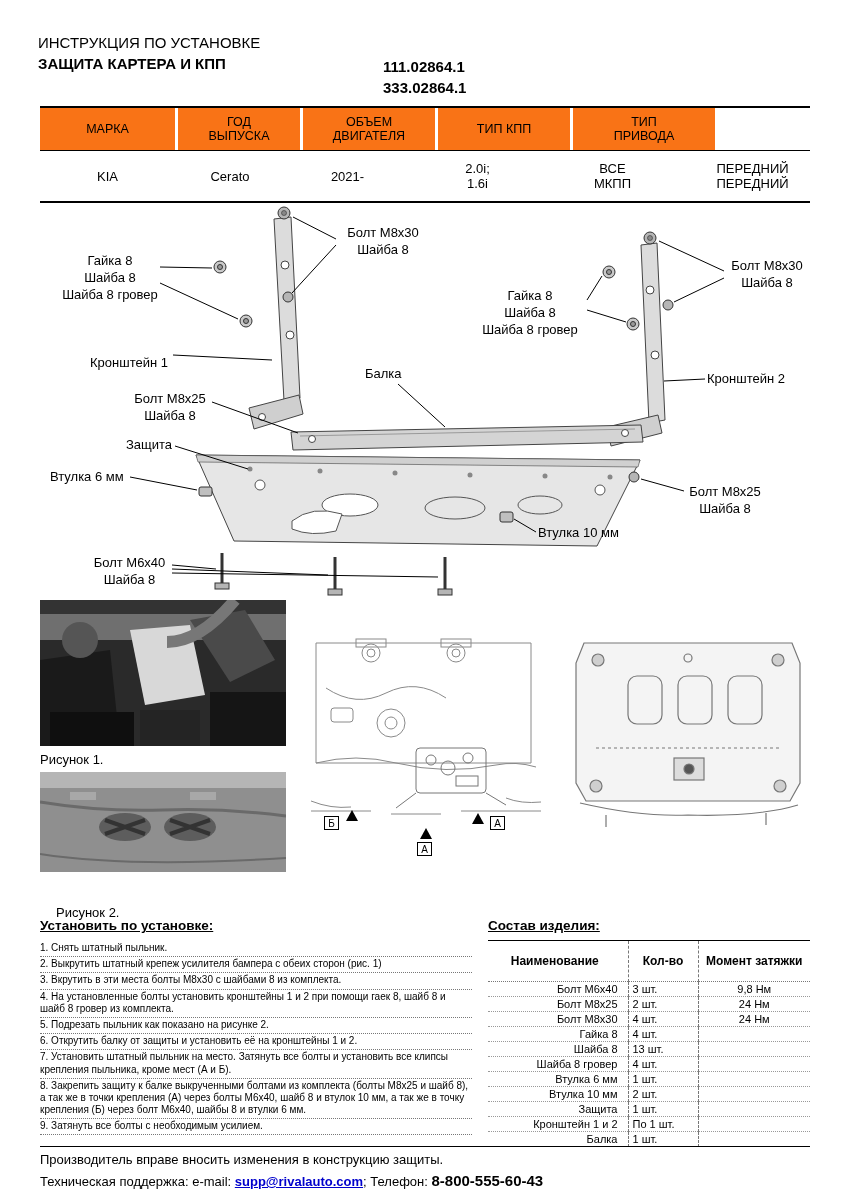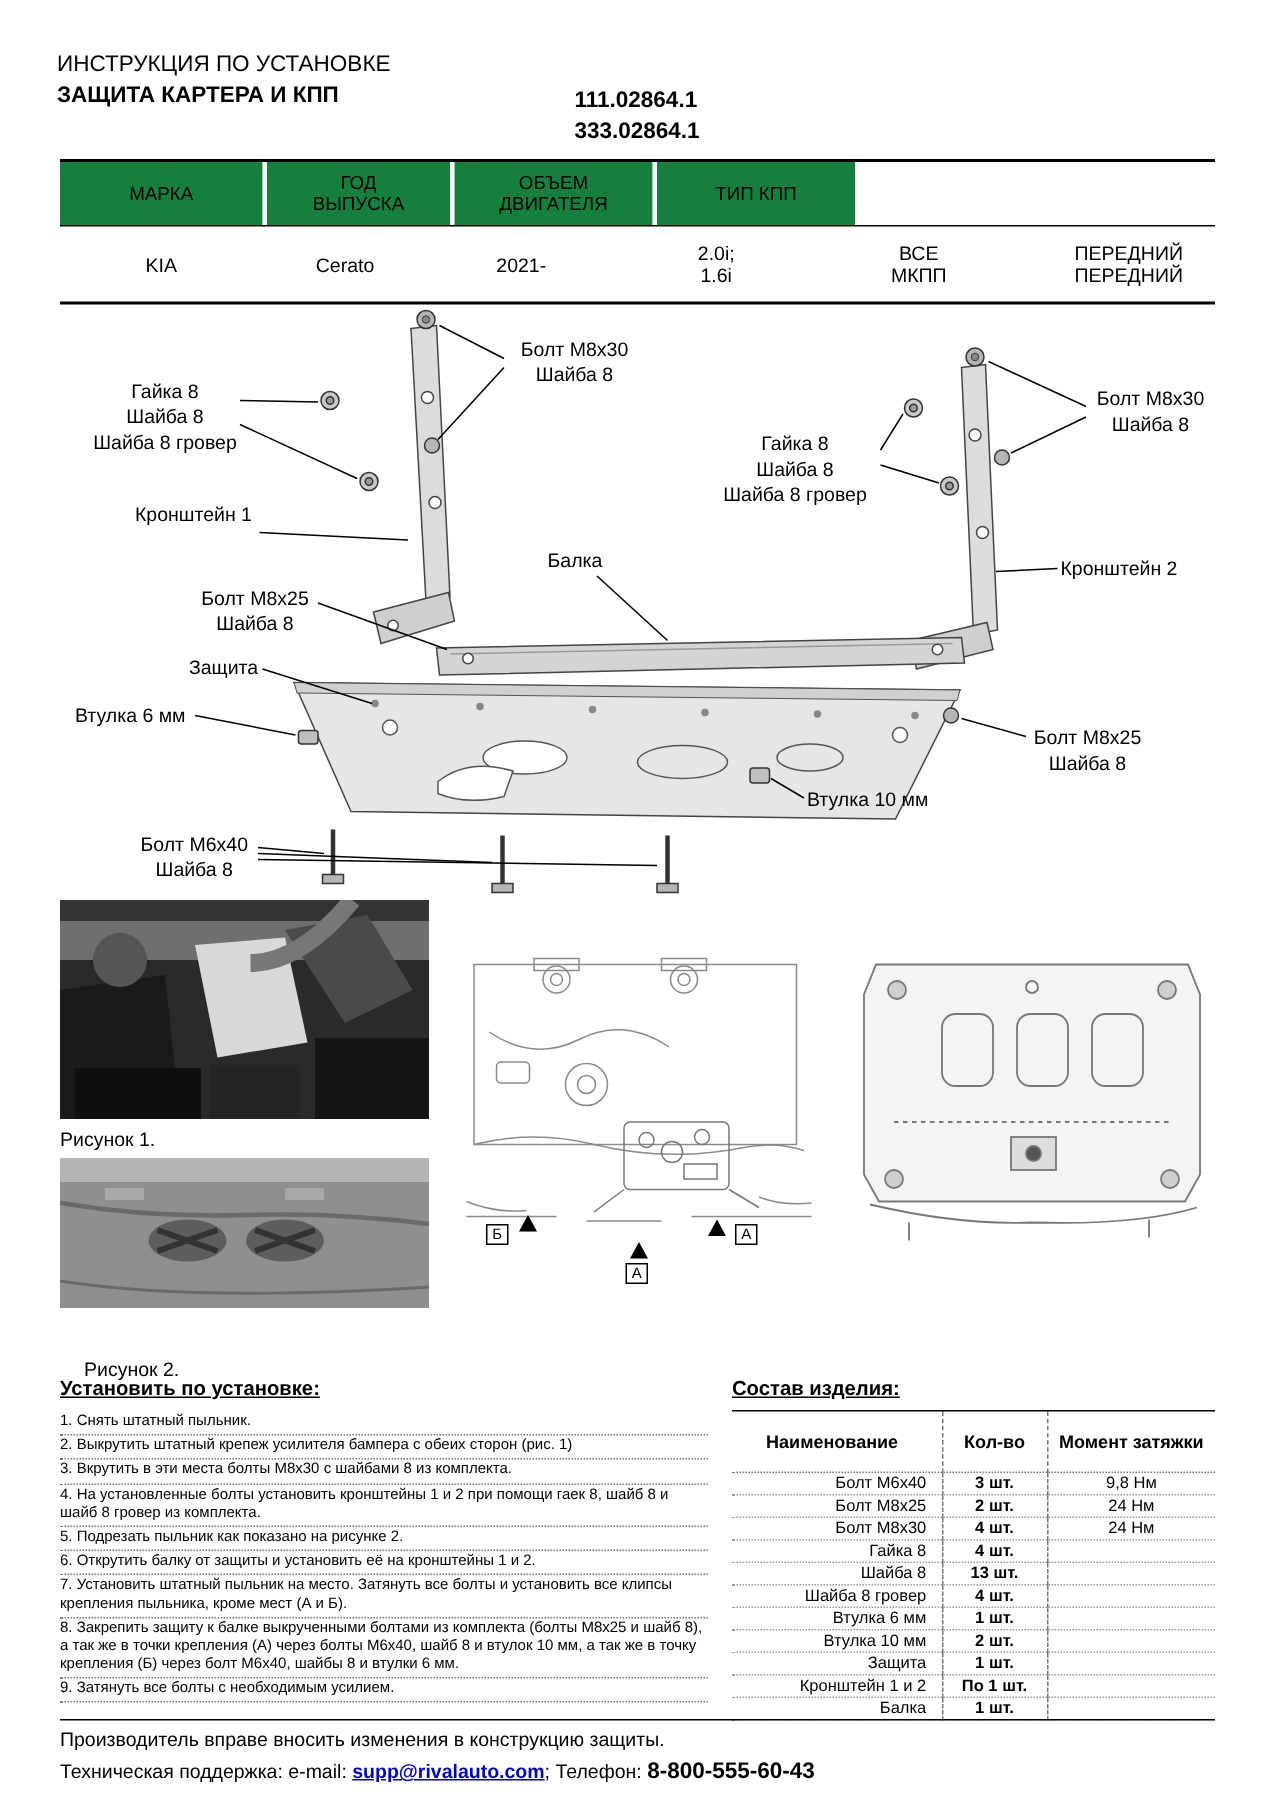--- a/index.html
+++ b/index.html
@@ -12,21 +12,21 @@
   .doc-title-2 { font-weight:bold; }
   .part-numbers { position:absolute; left:383px; top:32px; font-size:15px; font-weight:bold; line-height:1.4;margin-top:24px; }
 
   
   .spec { position:absolute; left:40px; top:106px; width:770px;
           border-top:2px solid #000; border-bottom:2px solid #000; }
   .spec-row { display:flex; }
   .spec-head { border-bottom:1px solid #000; }
   .spec-cell { flex:none; display:flex; align-items:center; justify-content:center;
                text-align:center; white-space:pre-line; }
-  .spec-head .spec-cell { background:#15803d; height:42px; font-size:12.5px; border-left:3px solid #fff; }
+  .spec-head .spec-cell { background:#f97316; height:42px; font-size:12.5px; border-left:3px solid #fff; }
   .spec-head .spec-cell:first-child { border-left:none; }
   .spec-body .spec-cell { height:50px; font-size:13px; }
   .w1{width:135px}.w2{width:110px}.w3{width:125px}.w4{width:135px}.w5{width:135px}.w6{width:145px}
 
   
   .diagram { position:absolute; left:0; top:205px; width:848px; height:395px; }
   .diagram svg { position:absolute; left:0; top:0; }
   .dlabel { position:absolute; font-size:13px; line-height:1.3; white-space:pre-line; }
 
   
@@ -43,21 +43,21 @@
   .instructions-heading { font-size:13.5px; font-weight:bold; text-decoration:underline; margin-bottom:8px; }
   .step { font-size:10px; line-height:1.22; padding:1px 0 2px; border-bottom:1px dotted #777; }
 
   
   .parts { position:absolute; left:488px; top:918px; width:322px; }
   .parts-heading { font-size:13.5px; font-weight:bold; text-decoration:underline; margin-bottom:7px; }
   .parts-table { width:100%; border-collapse:collapse; border-top:1px solid #000; }
   .parts-table th { font-size:12px; font-weight:bold; padding:13px 4px; border-bottom:1px dotted #777; text-align:center; }
   .parts-table td { font-size:11px; padding:1px 4px; border-bottom:1px dotted #999; height:14px; }
   .col-name { width:140px; text-align:right; padding-right:10px !important; }
-  .col-qty  { width:70px;  text-align:center; border-left:1px dashed #777;font-weight:bold; }
+  .col-qty  { width:70px;  text-align:left; border-left:1px dashed #777; }
   .col-torque { width:112px; text-align:center; border-left:1px dashed #777; }
 
   
   .footer-rule { position:absolute; left:40px; top:1146px; width:770px; border-top:1px solid #000; }
   .footer-1 { position:absolute; left:40px; top:1152px; font-size:13px; }
   .footer-2 { position:absolute; left:40px; top:1172px; font-size:13px; }
   .email-link { color:#0000cc; text-decoration:underline; font-weight:bold; cursor:pointer; }
   .phone { font-weight:bold; font-size:15px; }
 </style>
 </head>
@@ -75,20 +75,22 @@
   </div>
 
   <div class="spec">
     <div class="spec-row spec-head">
       <div class="spec-cell w1">МАРКА</div>
       <div class="spec-cell w3">ГОД
 ВЫПУСКА</div>
       <div class="spec-cell w4">ОБЪЕМ
 ДВИГАТЕЛЯ</div>
       <div class="spec-cell w5">ТИП КПП</div>
+      <div class="spec-cell w6">ТИП
+ПРИВОДА</div>
     </div>
     <div class="spec-row spec-body">
       <div class="spec-cell w1">KIA</div>
       <div class="spec-cell w2">Cerato</div>
       <div class="spec-cell w3">2021-</div>
       <div class="spec-cell w4">2.0i;
 1.6i</div>
       <div class="spec-cell w5">ВСЕ
 МКПП</div>
       <div class="spec-cell w6">ПЕРЕДНИЙ
@@ -195,21 +197,21 @@
     <div class="dlabel" style="left:30px; top:48px; width:160px; text-align:center;">Гайка 8
 Шайба 8
 Шайба 8 гровер</div>
     <div class="dlabel" style="left:328px; top:20px; width:110px; text-align:center;">Болт М8х30
 Шайба 8</div>
     <div class="dlabel" style="left:455px; top:83px; width:150px; text-align:center;">Гайка 8
 Шайба 8
 Шайба 8 гровер</div>
     <div class="dlabel" style="left:712px; top:53px; width:110px; text-align:center;">Болт М8х30
 Шайба 8</div>
-    <div class="dlabel" style="left:90px; top:130px;">Кронштейн 1</div>
+    <div class="dlabel" style="left:90px; top:150px;">Кронштейн 1</div>
     <div class="dlabel" style="left:365px; top:161px;">Балка</div>
     <div class="dlabel" style="left:707px; top:166px;">Кронштейн 2</div>
     <div class="dlabel" style="left:115px; top:186px; width:110px; text-align:center;">Болт М8х25
 Шайба 8</div>
     <div class="dlabel" style="left:126px; top:232px;">Защита</div>
     <div class="dlabel" style="left:50px; top:264px;">Втулка 6 мм</div>
     <div class="dlabel" style="left:665px; top:279px; width:120px; text-align:center;">Болт М8х25
 Шайба 8</div>
     <div class="dlabel" style="left:538px; top:320px;">Втулка 10 мм</div>
     <div class="dlabel" style="left:72px; top:350px; width:115px; text-align:center;">Болт М6х40

